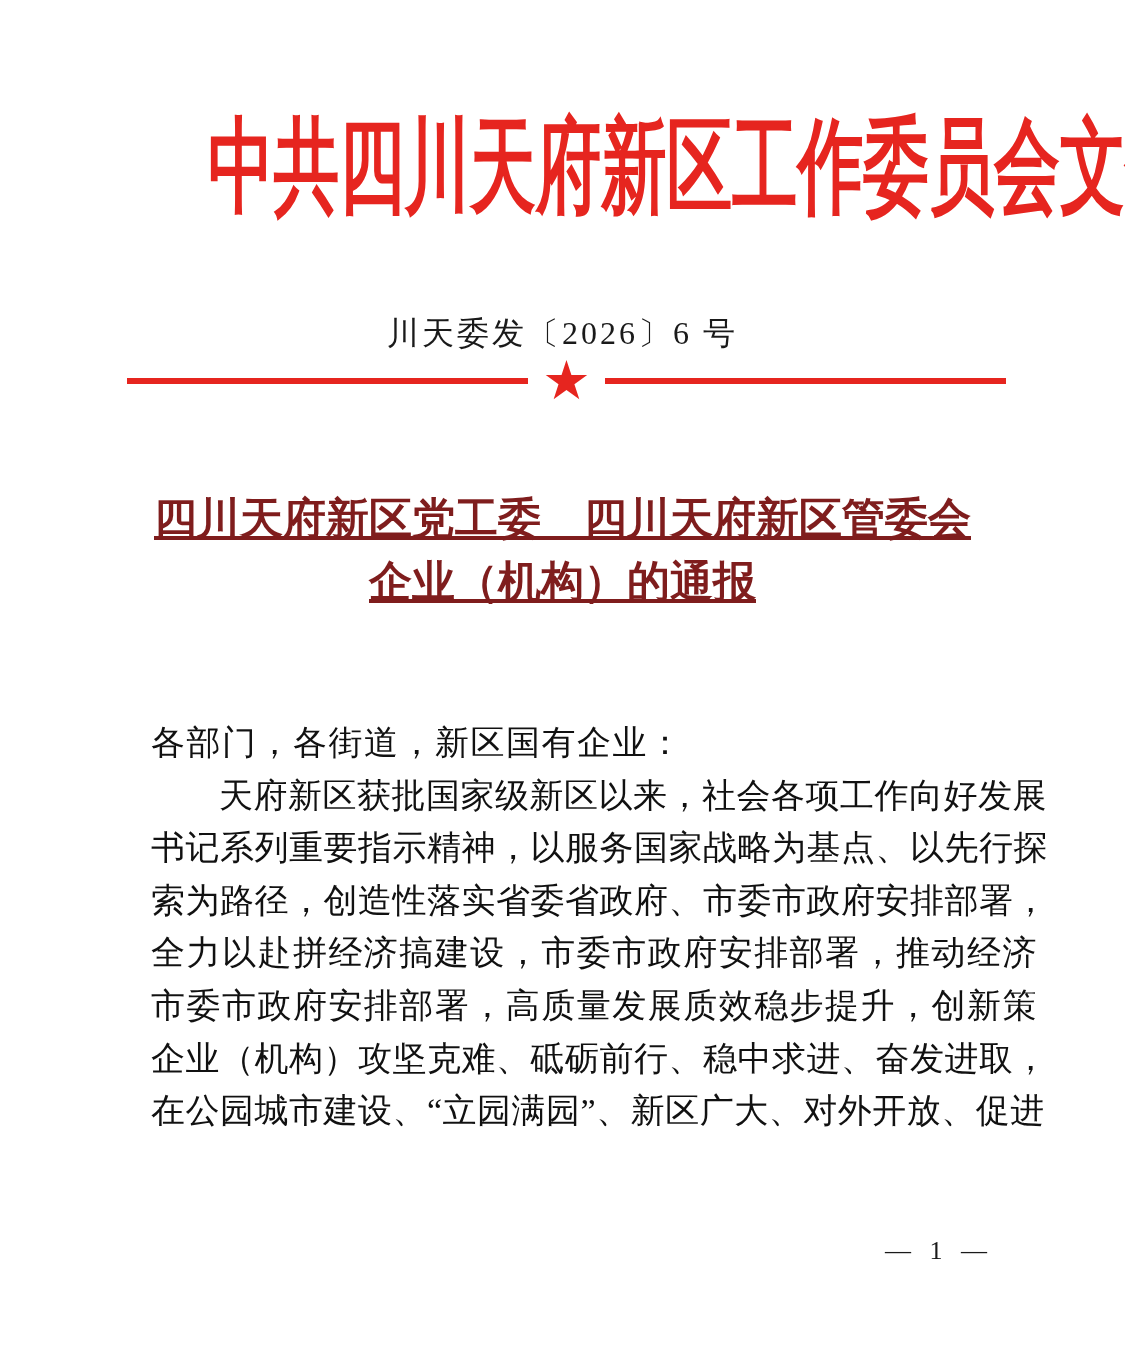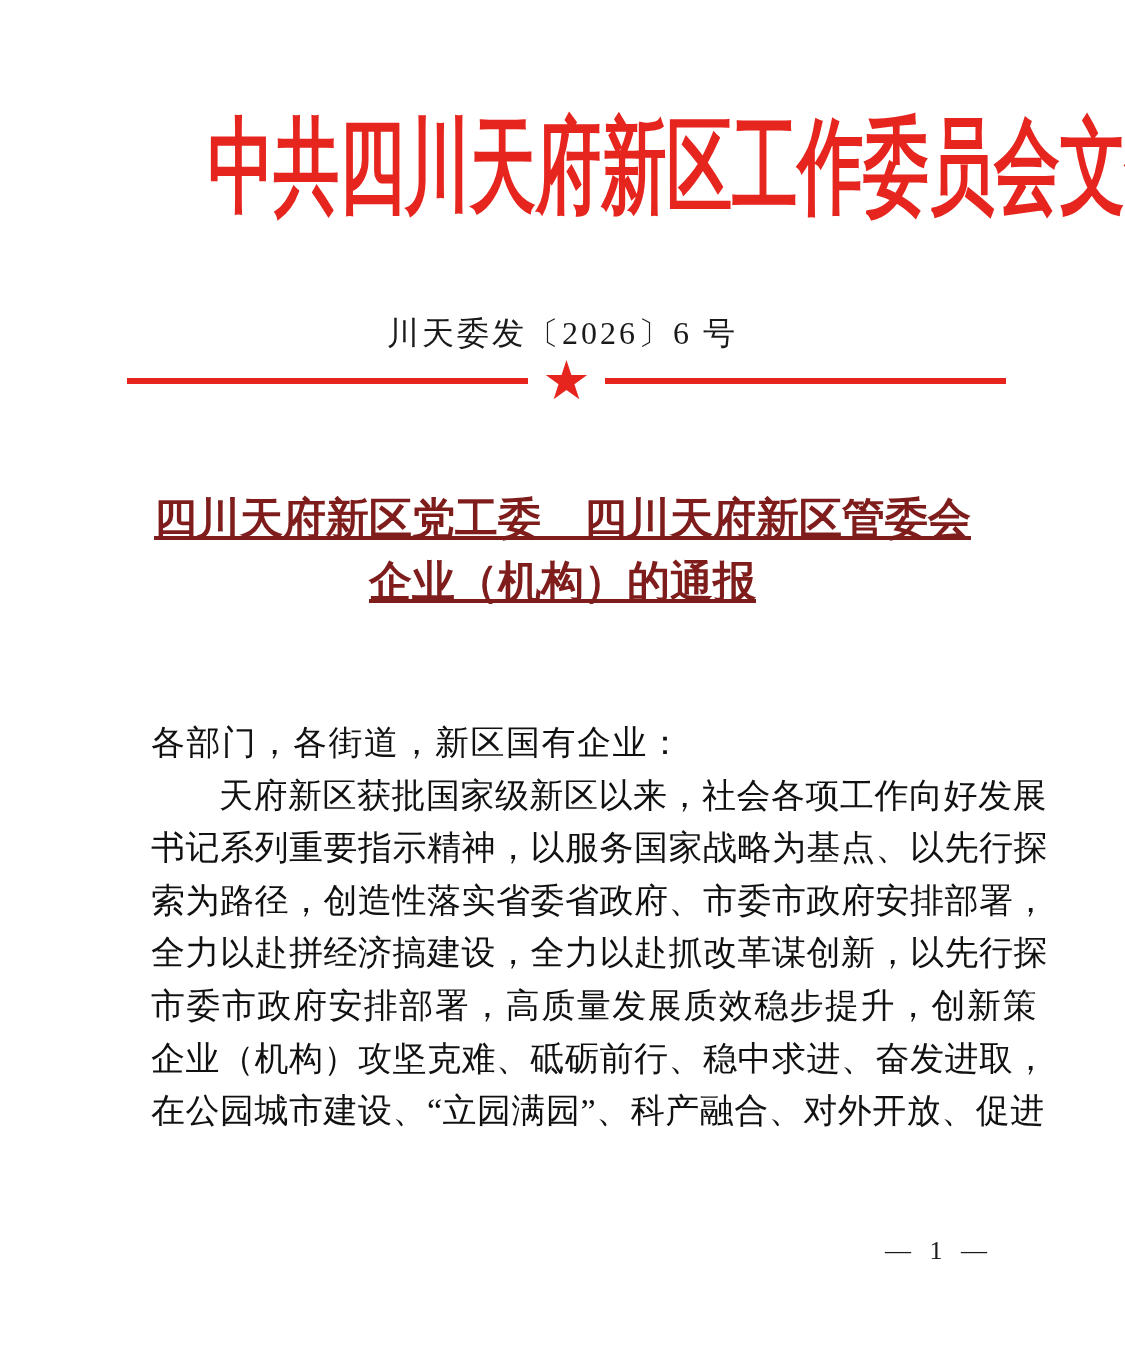--- a/index.html
+++ b/index.html
@@ -140,21 +140,21 @@
   <div class="doc-title">
     <div class="title-line">四川天府新区党工委　四川天府新区管委会</div>
     <div class="title-line">企业（机构）的通报</div>
   </div>
 
   <div class="body-block">
     <div class="body-line salutation">各部门，各街道，新区国有企业：</div>
     <div class="body-line indented">天府新区获批国家级新区以来，社会各项工作向好发展</div>
     <div class="body-line">书记系列重要指示精神，以服务国家战略为基点、以先行探</div>
     <div class="body-line">索为路径，创造性落实省委省政府、市委市政府安排部署，</div>
-    <div class="body-line">全力以赴拼经济搞建设，全力以赴抓改革谋创新，以先行探</div>
+    <div class="body-line">全力以赴拼经济搞建设，市委市政府安排部署，推动经济</div>
     <div class="body-line">市委市政府安排部署，高质量发展质效稳步提升，创新策</div>
     <div class="body-line">企业（机构）攻坚克难、砥砺前行、稳中求进、奋发进取，</div>
-    <div class="body-line">在公园城市建设、“立园满园”、科产融合、对外开放、促进</div>
+    <div class="body-line">在公园城市建设、“立园满园”、新区广大、对外开放、促进</div>
   </div>
 
   <div class="page-number">—  1  —</div>
 
 </div>
 
 </body></html>

